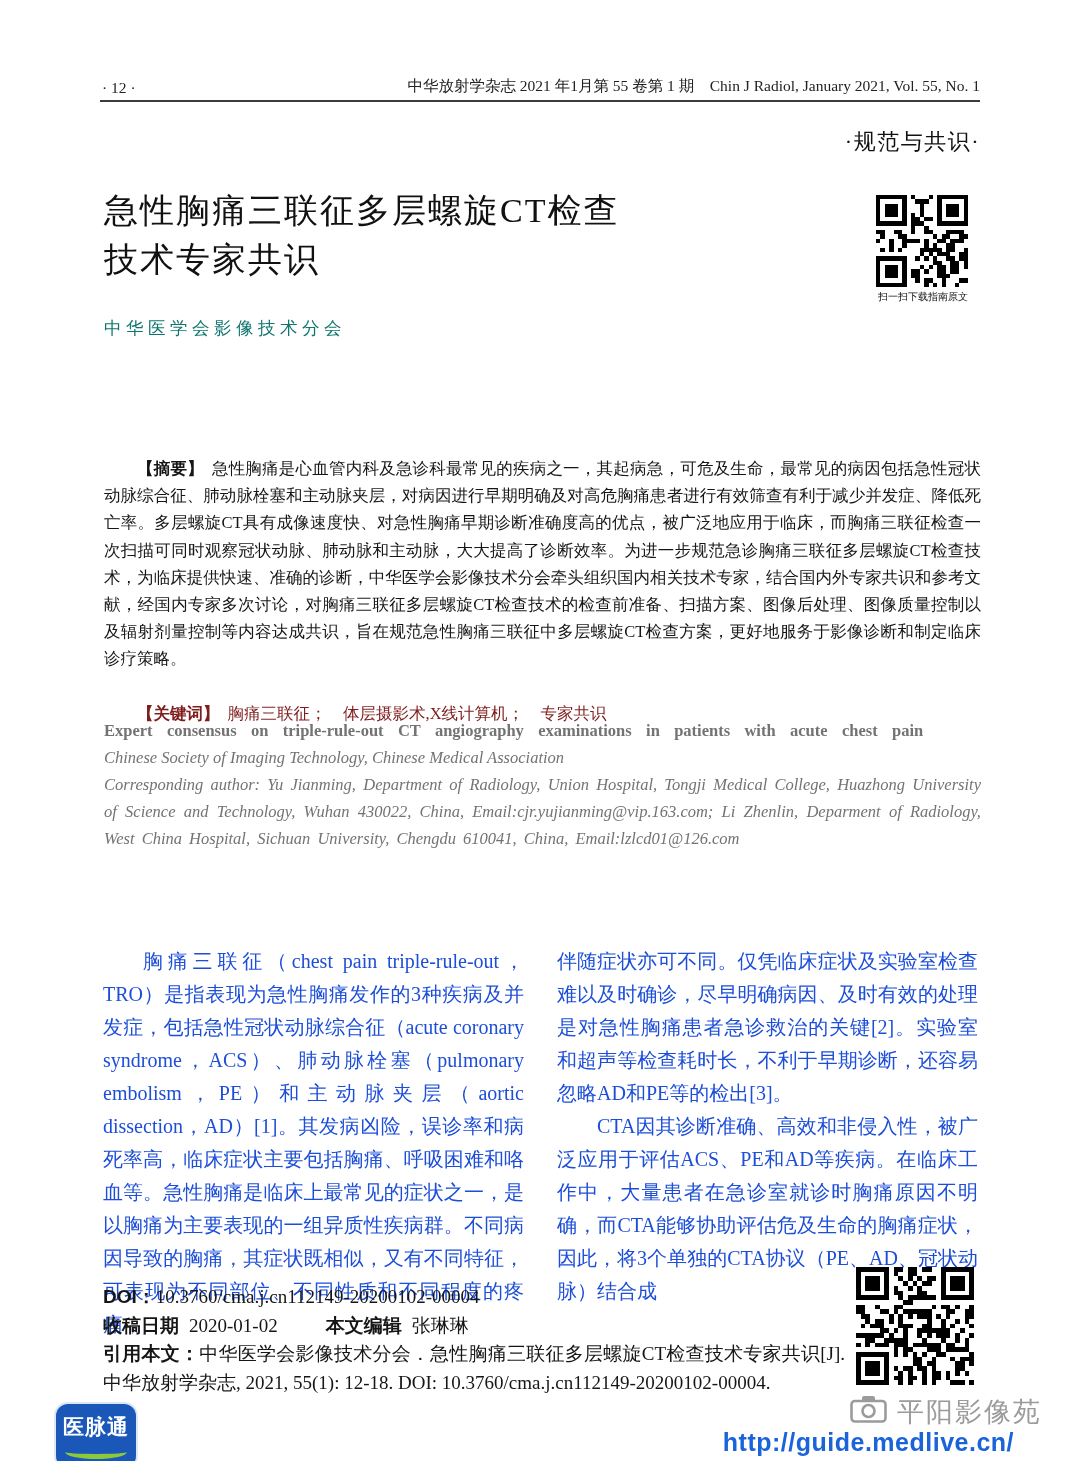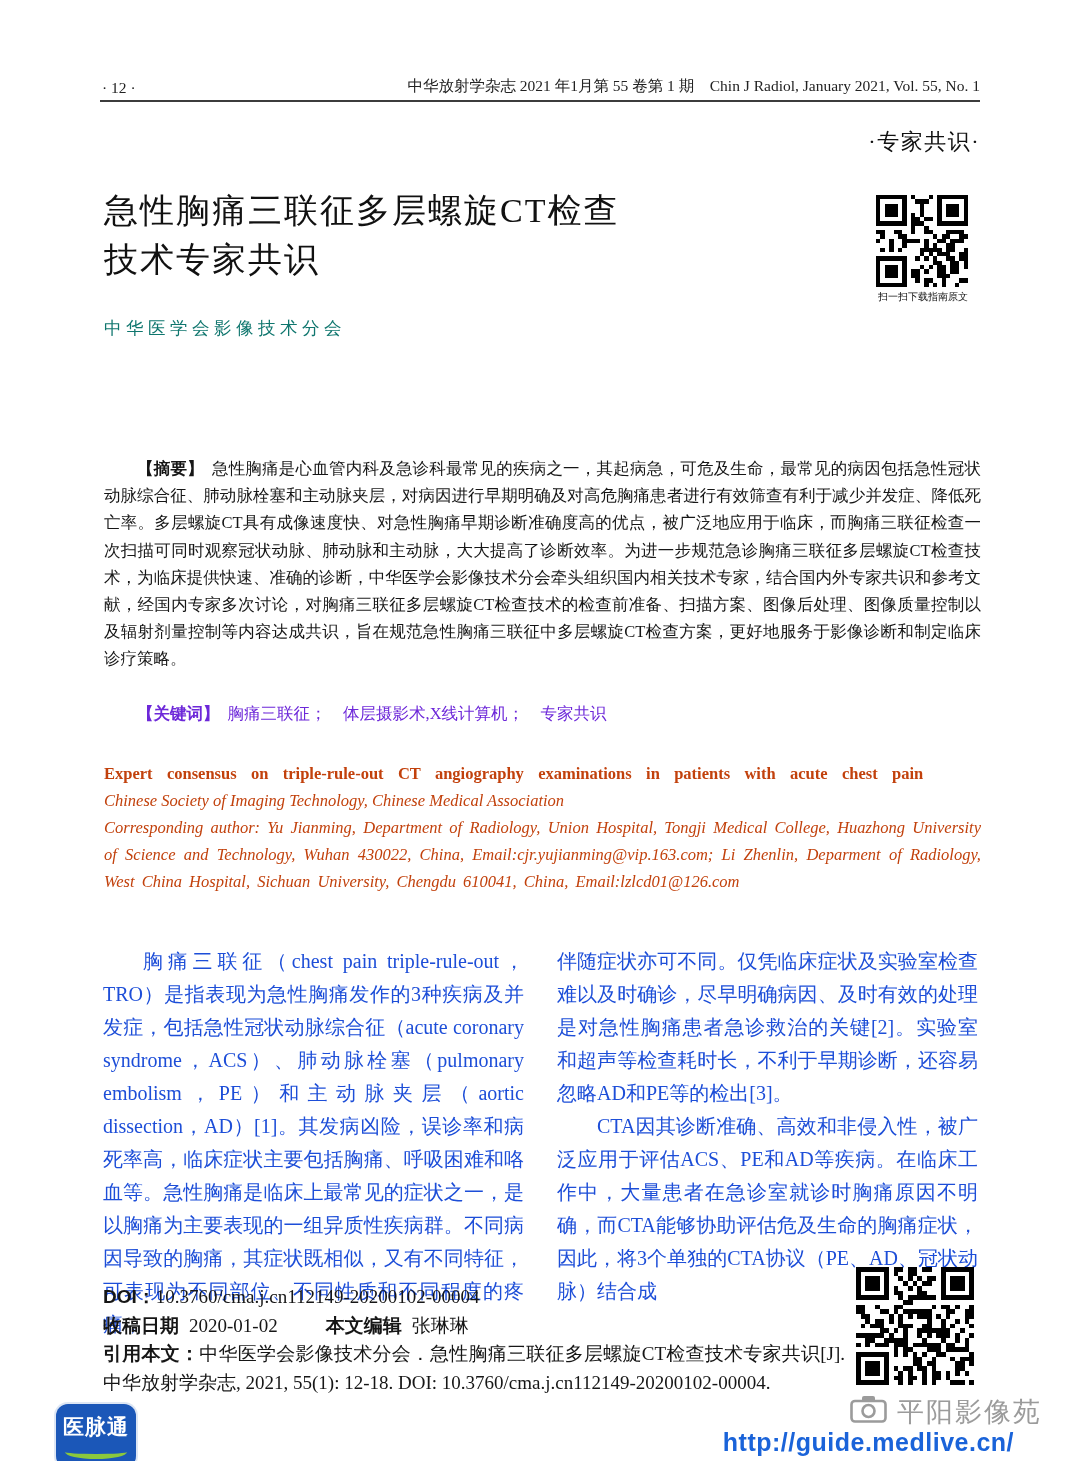--- a/index.html
+++ b/index.html
@@ -21,24 +21,24 @@
 
   
   .affiliation { position:absolute; left:104px; top:316px; font-size:17.5px; letter-spacing:4.5px; color:#0f766e; }
   .correspondence { position:absolute; left:104px; top:347px; font-size:17px; line-height:31.5px; letter-spacing:1.8px; color:#161616; }
 
   
   .abstract { position:absolute; left:104px; top:455px; width:877px; font-size:16.5px; line-height:27.2px; text-align:justify; color:#161616; }
   .abstract p { margin:0; text-indent:2em; }
   .hei { font-family:"Liberation Sans","DejaVu Sans",sans-serif; font-weight:bold; }
   .lbl-gap { margin-right:8px;margin-top:36px; }
-  .keywords { position:absolute; left:104px; top:703px; width:877px; font-size:16.5px; text-indent:2em; color:#6d28d9; }
-
-  
-  .english { position:absolute; left:104px; top:760px; width:877px; font-size:16.5px; line-height:27px; color:#c2410c; }
+  .keywords { position:absolute; left:104px; top:703px; width:877px; font-size:16.5px; text-indent:2em; color:#7f1d1d; }
+
+  
+  .english { position:absolute; left:104px; top:717px; width:877px; font-size:16.5px; line-height:27px; color:#737373; }
   .en-title { margin:0; font-weight:bold; text-align:justify; word-spacing:0.62em; }
   .en-line { margin:0; font-style:italic; }
   .en-corr { margin:0; font-style:italic; text-align:justify; word-spacing:0.18em; }
 
   
   .col { position:absolute; top:945px; width:421px; font-size:20px; line-height:33px; text-align:justify; color:#1d4ed8; }
   .col1 { left:103px; }
   .col2 { left:557px; }
   .col p { margin:0; }
   .col p.indent { text-indent:2em; }
@@ -65,21 +65,21 @@
 </head>
 <body>
 
 <div class="page">
 
   <div class="header-row">
     <span>· 12 ·</span>
     <span>中华放射学杂志 2021 年1月第 55 卷第 1 期　Chin J Radiol, January 2021, Vol. 55, No. 1</span>
   </div>
   <div class="header-rule"></div>
-  <div class="section-label">·专家共识·</div>
+  <div class="section-label">·规范与共识·</div>
 
   <h1 class="title">
     <span class="tl">急性胸痛三联征多层螺旋CT检查</span>
     <span class="tl">技术专家共识</span>
   </h1>
 
   <div class="qr-top">
     <div class="qr-box-sm" id="qr-top-img"><svg xmlns="http://www.w3.org/2000/svg" viewBox="0 0 21 21" width="100%" height="100%" shape-rendering="crispEdges" fill="#000">
           <rect x="8" y="0" width="1" height="1"></rect>
           <rect x="12" y="0" width="1" height="1"></rect>

